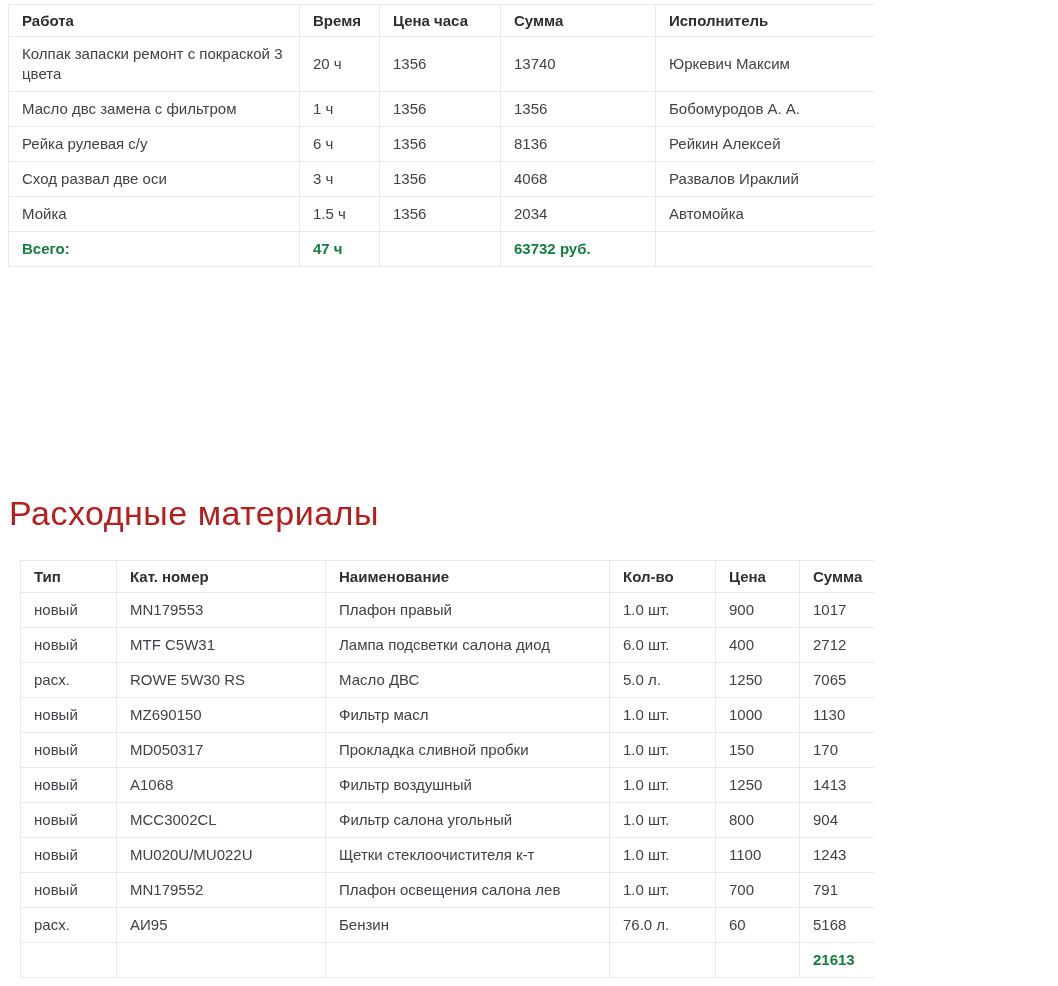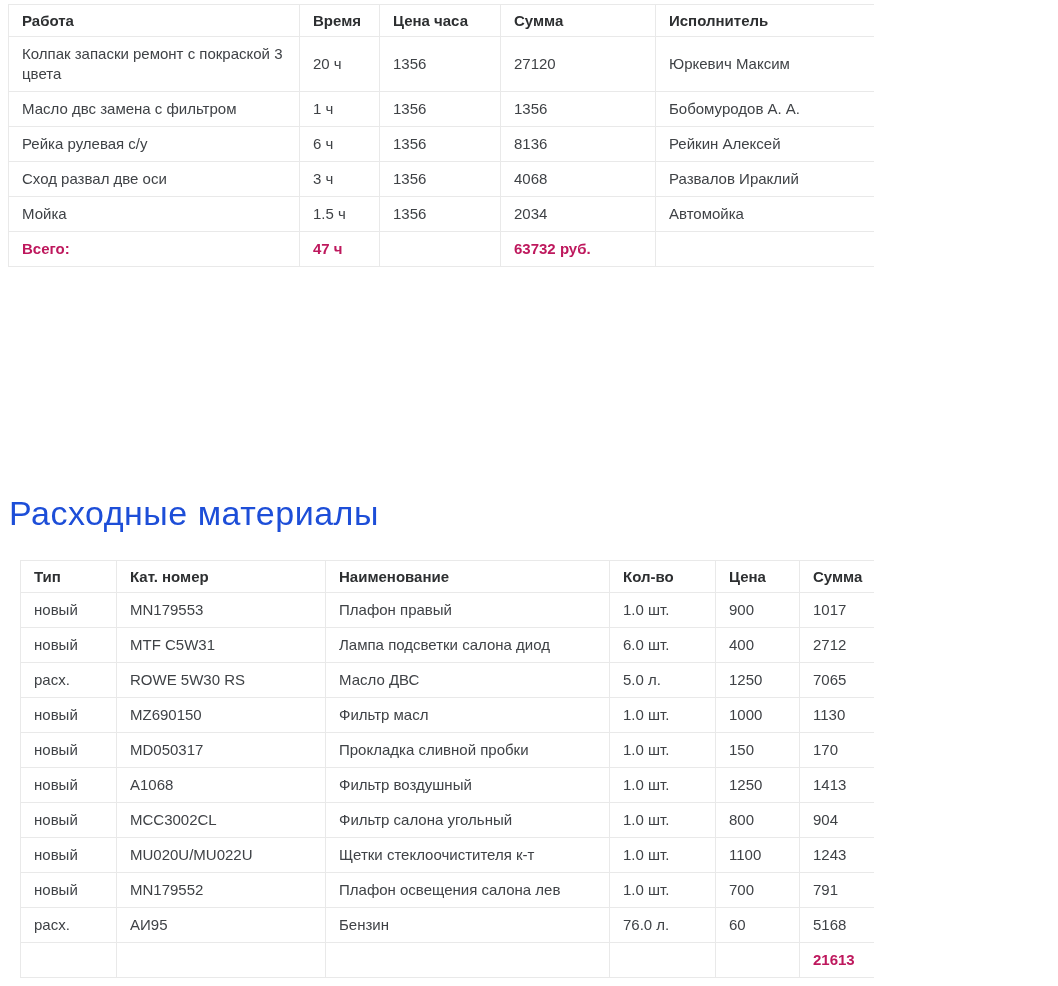--- a/index.html
+++ b/index.html
@@ -33,30 +33,30 @@
     font-weight: 700;
     padding: 6px 13px;
     line-height: 19px;
   }
   .data-table td {
     color: #3f4246;
     font-weight: 400;
     padding: 7px 13px;
     line-height: 20px;
   }
-  .data-table tr.total-row td { font-weight: 700; color: #be185d; }
+  .data-table tr.total-row td { font-weight: 700; color: #15803d; }
   h2.section-title {
     position: absolute;
     left: 9px;
     top: 494px;
     margin: 0;
     font-size: 34px;
     line-height: 38px;
     font-weight: 400;
-    color: #1d4ed8;
+    color: #b91c1c;
     letter-spacing: 0.5px;
   }
 </style>
 </head>
 <body>
 
 <div class="page">
 
   <table id="work-table" class="data-table" data-table="work_table">
     <colgroup>
@@ -73,21 +73,21 @@
           <th>Цена часа</th>
           <th>Сумма</th>
           <th>Исполнитель</th>
         </tr>
       </thead>
       <tbody>
         <tr>
           <td>Колпак запаски ремонт с покраской 3 цвета</td>
           <td>20 ч</td>
           <td>1356</td>
-          <td>27120</td>
+          <td>13740</td>
           <td>Юркевич Максим</td>
         </tr>
         <tr>
           <td>Масло двс замена с фильтром</td>
           <td>1 ч</td>
           <td>1356</td>
           <td>1356</td>
           <td>Бобомуродов А. А.</td>
         </tr>
         <tr>

